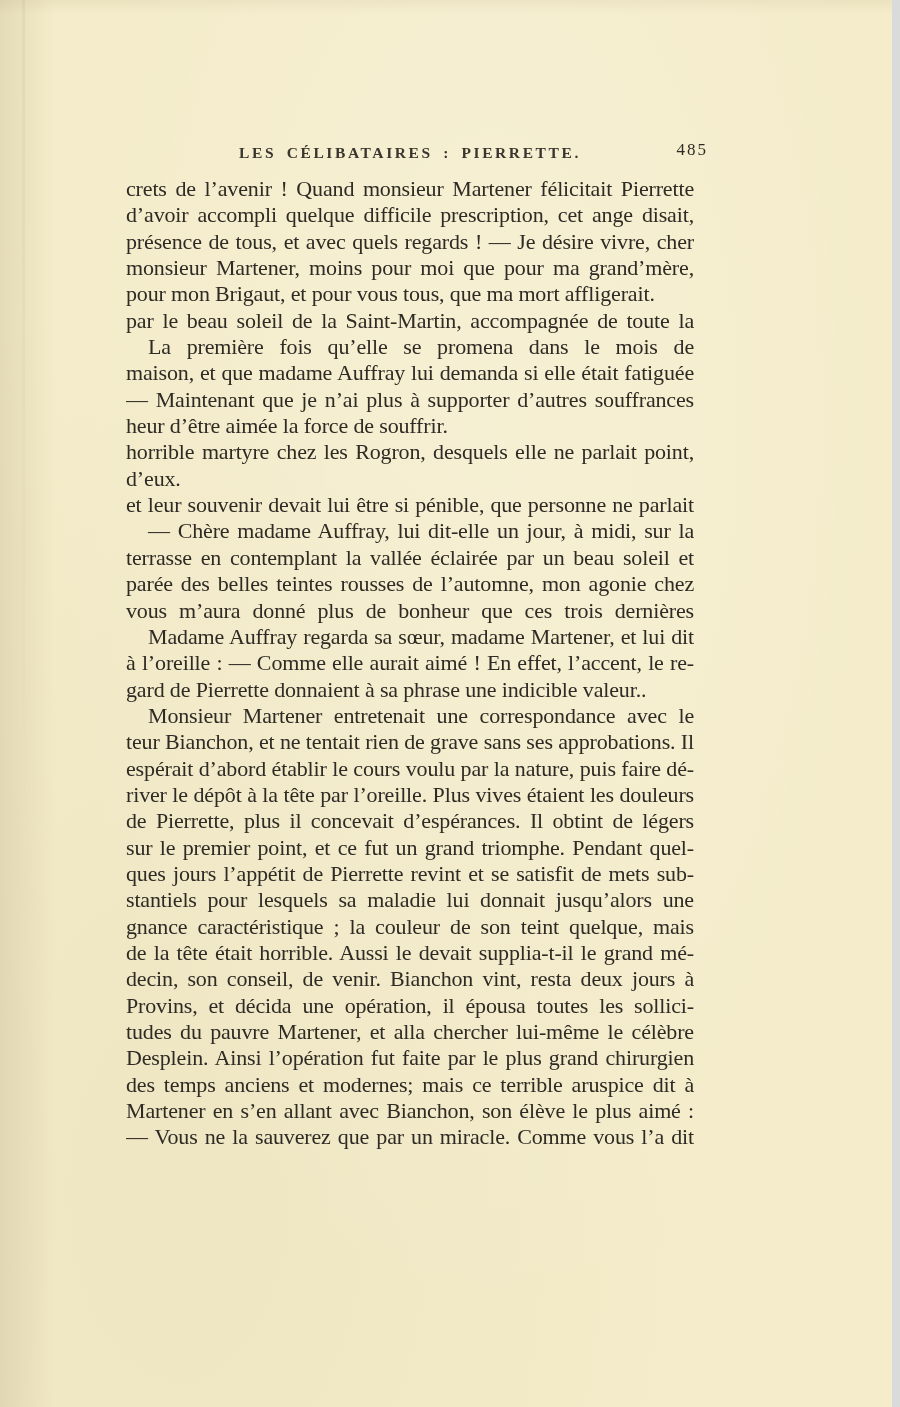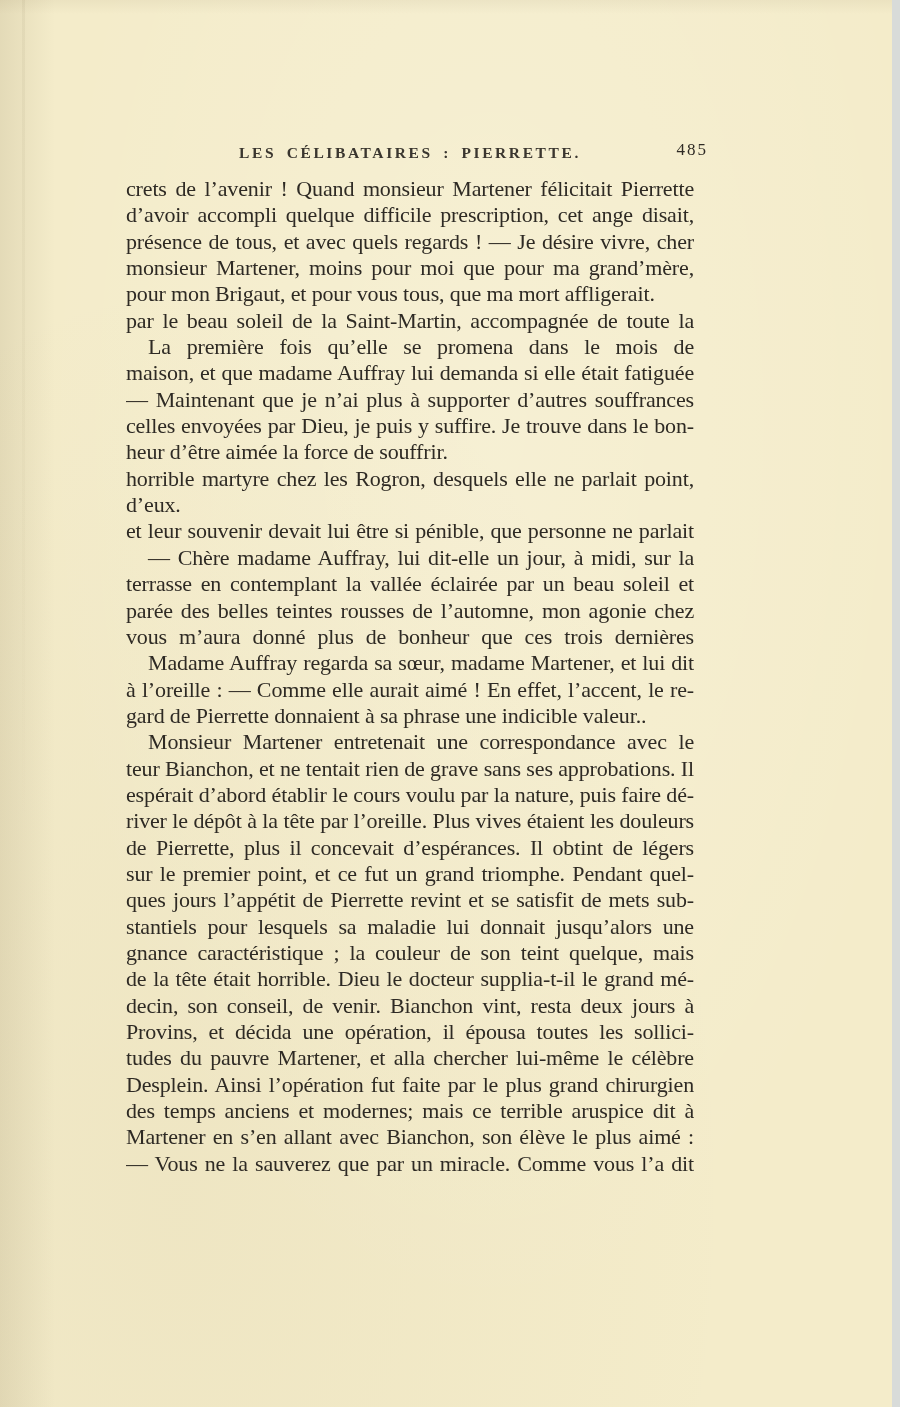--- a/index.html
+++ b/index.html
@@ -73,21 +73,20 @@
         <div class="line">d’avoir accompli quelque difficile prescription, cet ange disait, en</div>
         <div class="line">présence de tous, et avec quels regards ! — Je désire vivre, cher</div>
         <div class="line">monsieur Martener, moins pour moi que pour ma grand’mère,</div>
         <div class="line end">pour mon Brigaut, et pour vous tous, que ma mort affligerait.</div>
       </div>
       <div class="paragraph">
         <div class="line">par le beau soleil de la Saint-Martin, accompagnée de toute la</div>
         <div class="line indent">La première fois qu’elle se promena dans le mois de novembre,</div>
         <div class="line">maison, et que madame Auffray lui demanda si elle était fatiguée :</div>
         <div class="line">— Maintenant que je n’ai plus à supporter d’autres souffrances que</div>
-        <div class="line">celles envoyées par Dieu, je puis y suffire. Je trouve dans le bon-</div>
         <div class="line end">heur d’être aimée la force de souffrir.</div>
       </div>
       <div class="paragraph">
         <div class="line">horrible martyre chez les Rogron, desquels elle ne parlait point,</div>
         <div class="line end">d’eux.</div>
         <div class="line">et leur souvenir devait lui être si pénible, que personne ne parlait</div>
       </div>
       <div class="paragraph">
         <div class="line indent">— Chère madame Auffray, lui dit-elle un jour, à midi, sur la</div>
         <div class="line">terrasse en contemplant la vallée éclairée par un beau soleil et</div>
@@ -102,21 +101,21 @@
       <div class="paragraph">
         <div class="line indent">Monsieur Martener entretenait une correspondance avec le doc-</div>
         <div class="line">teur Bianchon, et ne tentait rien de grave sans ses approbations. Il</div>
         <div class="line">espérait d’abord établir le cours voulu par la nature, puis faire dé-</div>
         <div class="line">river le dépôt à la tête par l’oreille. Plus vives étaient les douleurs</div>
         <div class="line">de Pierrette, plus il concevait d’espérances. Il obtint de légers succès</div>
         <div class="line">sur le premier point, et ce fut un grand triomphe. Pendant quel-</div>
         <div class="line">ques jours l’appétit de Pierrette revint et se satisfit de mets sub-</div>
         <div class="line">stantiels pour lesquels sa maladie lui donnait jusqu’alors une répu-</div>
         <div class="line">gnance caractéristique ; la couleur de son teint quelque, mais l’état</div>
-        <div class="line">de la tête était horrible. Dieu le docteur supplia-t-il le grand mé-</div>
+        <div class="line">de la tête était horrible. Aussi le devait supplia-t-il le grand mé-</div>
         <div class="line">decin, son conseil, de venir. Bianchon vint, resta deux jours à</div>
         <div class="line">Provins, et décida une opération, il épousa toutes les sollici-</div>
         <div class="line">tudes du pauvre Martener, et alla chercher lui-même le célèbre</div>
         <div class="line">Desplein. Ainsi l’opération fut faite par le plus grand chirurgien</div>
         <div class="line">des temps anciens et modernes; mais ce terrible aruspice dit à</div>
         <div class="line">Martener en s’en allant avec Bianchon, son élève le plus aimé :</div>
         <div class="line">— Vous ne la sauverez que par un miracle. Comme vous l’a dit</div>
       </div>
     </div>
 

